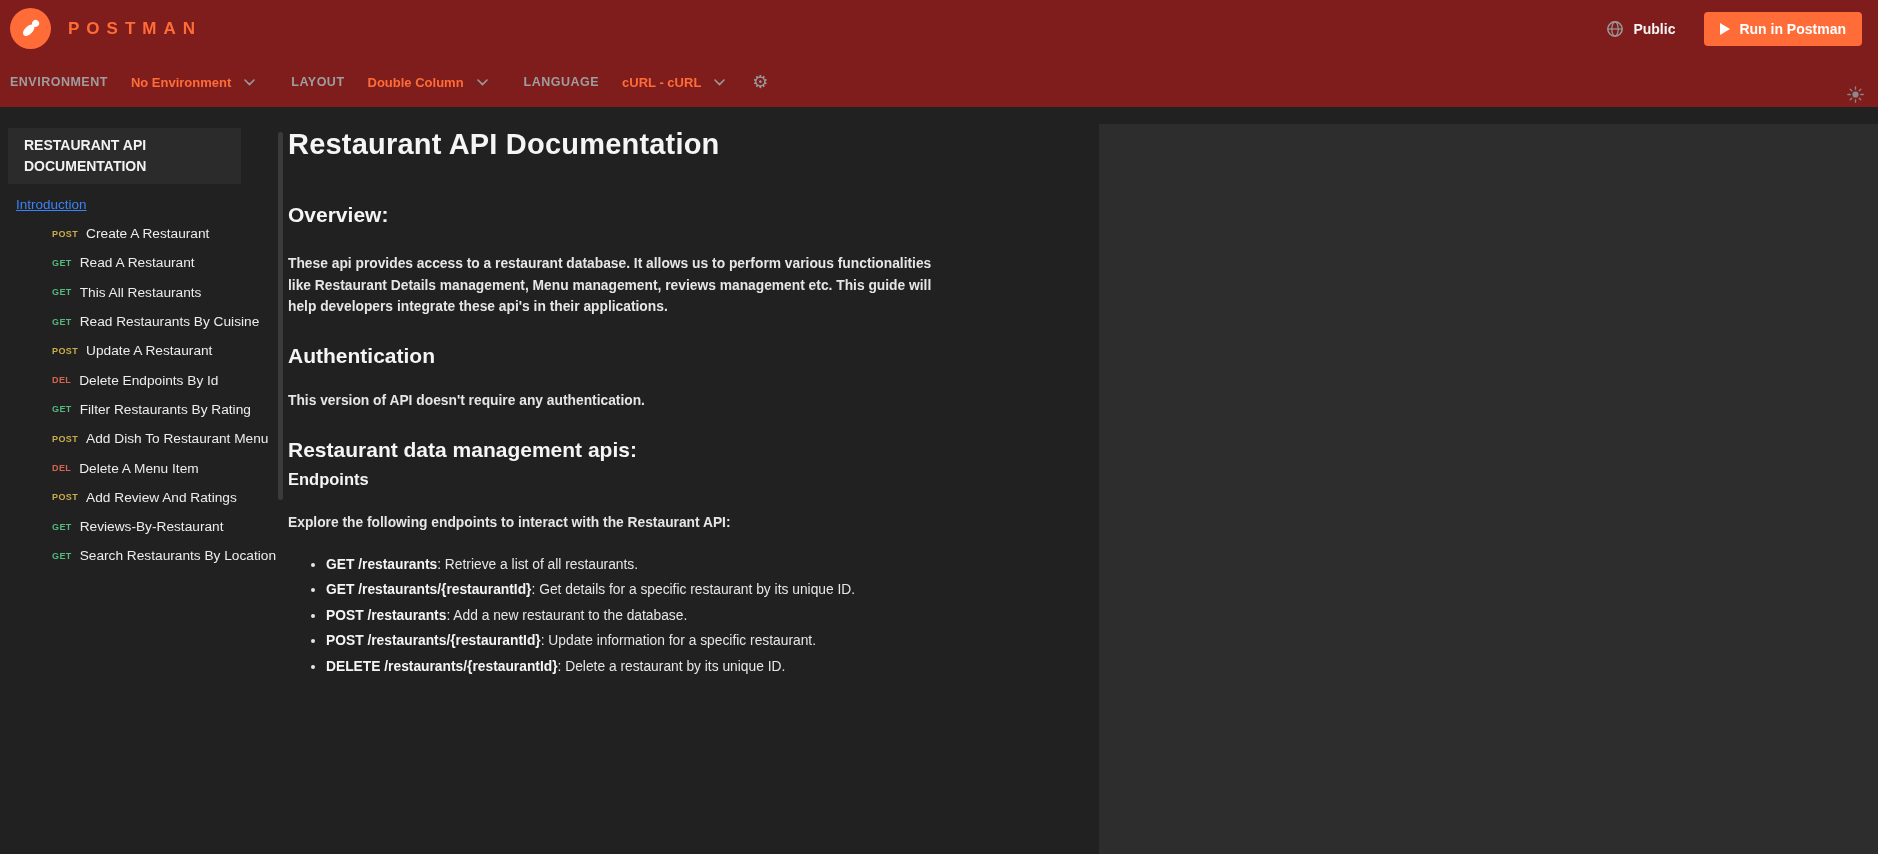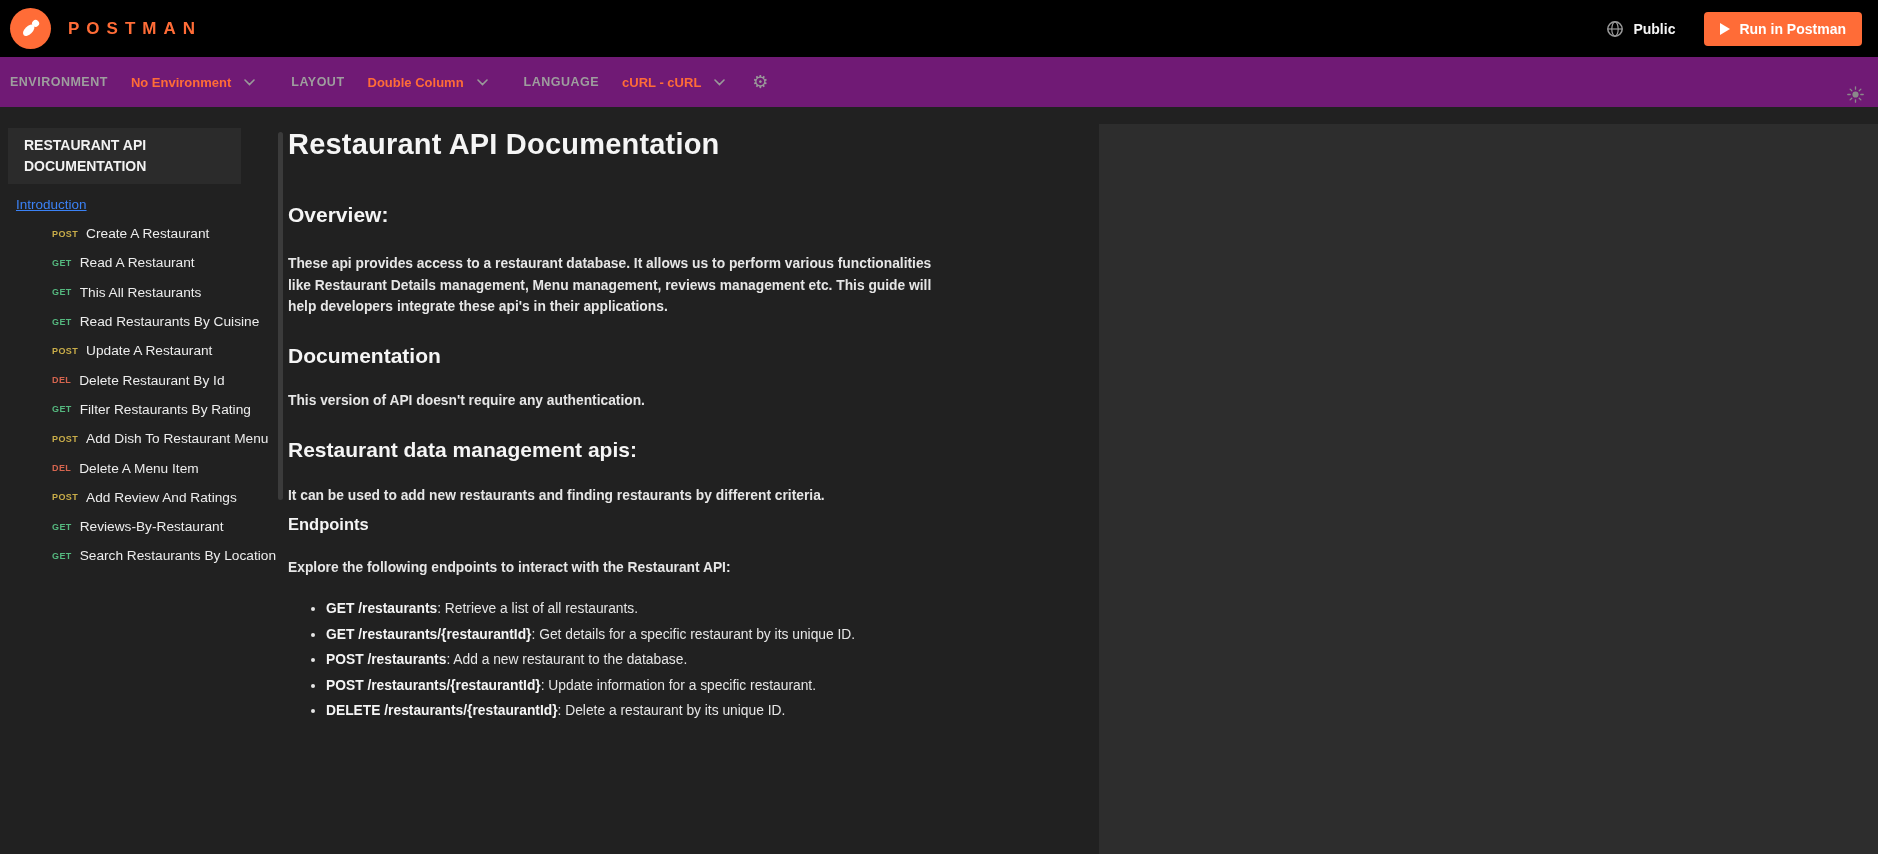--- a/index.html
+++ b/index.html
@@ -5,21 +5,21 @@
   * { box-sizing: border-box; margin: 0; padding: 0; }
   html,body { width:1878px; height:854px; overflow:hidden; }
   body {
     background:#212121;
     font-family:"Liberation Sans", sans-serif;
     color:#ECECEC;
     position:relative;
   }
   
   .app-header {
-    height:57px; background:#000000;
+    height:57px; background:#7f1d1d;
     display:flex; align-items:center; padding:0 16px 0 10px;
   }
   .logo-wrap { display:flex; align-items:center; cursor:pointer; }
   .logo-circle {
     width:41px; height:41px; border-radius:50%;
     background:#FF6C37; display:flex; align-items:center; justify-content:center;
   }
   .brand-text {
     color:#FF6C37; font-size:17px; font-weight:700;
     letter-spacing:7px; margin-left:17px;
@@ -34,21 +34,21 @@
     display:flex; align-items:center; gap:9px; cursor:pointer;
   }
   .play-tri {
     width:0; height:0;
     border-left:10px solid #FFFFFF;
     border-top:6px solid transparent;
     border-bottom:6px solid transparent;
   }
   
   .toolbar {
-    height:50px; background:#701a75;
+    height:50px; background:#7f1d1d;
     display:flex; align-items:center; padding-left:10px;
   }
   .tb-label {
     color:#9E9E9E; font-size:12.5px; font-weight:700; letter-spacing:.5px;
   }
   .tb-dropdown {
     display:flex; align-items:center; cursor:pointer;
     margin-left:23px;
   }
   .tb-value { color:#FF6C37; font-size:13px; font-weight:700; }
@@ -230,21 +230,21 @@
     <span class="side-label">Read Restaurants By Cuisine</span>
   </div>
 
   <div class="side-item">
     <span class="badge m-post">POST</span>
     <span class="side-label">Update A Restaurant</span>
   </div>
 
   <div class="side-item">
     <span class="badge m-del">DEL</span>
-    <span class="side-label">Delete Restaurant By Id</span>
+    <span class="side-label">Delete Endpoints By Id</span>
   </div>
 
   <div class="side-item">
     <span class="badge m-get">GET</span>
     <span class="side-label">Filter Restaurants By Rating</span>
   </div>
 
   <div class="side-item">
     <span class="badge m-post">POST</span>
     <span class="side-label">Add Dish To Restaurant Menu</span>
@@ -269,24 +269,23 @@
     <span class="badge m-get">GET</span>
     <span class="side-label">Search Restaurants By Location</span>
   </div>
 </div>
   </aside>
 
   <section class="content">
     <h1>Restaurant API Documentation</h1>
     <h2 class="h2-overview">Overview:</h2>
     <p class="p-overview">These api provides access to a restaurant database. It allows us to perform various functionalities like Restaurant Details management, Menu management, reviews management etc. This guide will help developers integrate these api's in their applications.</p>
-    <h2 class="h2-auth">Documentation</h2>
+    <h2 class="h2-auth">Authentication</h2>
     <p class="p-auth">This version of API doesn't require any authentication.</p>
     <h2 class="h2-mgmt">Restaurant data management apis:</h2>
-    <p class="p-mgmt">It can be used to add new restaurants and finding restaurants by different criteria.</p>
     <h3 class="h3-endpoints">Endpoints</h3>
     <p class="p-endpoints">Explore the following endpoints to interact with the Restaurant API:</p>
     <ul class="endpoint-list">
   <li><b>GET /restaurants</b><span>: Retrieve a list of all restaurants.</span></li>
 
   <li><b>GET /restaurants/{restaurantId}</b><span>: Get details for a specific restaurant by its unique ID.</span></li>
 
   <li><b>POST /restaurants</b><span>: Add a new restaurant to the database.</span></li>
 
   <li><b>POST /restaurants/{restaurantId}</b><span>: Update information for a specific restaurant.</span></li>

